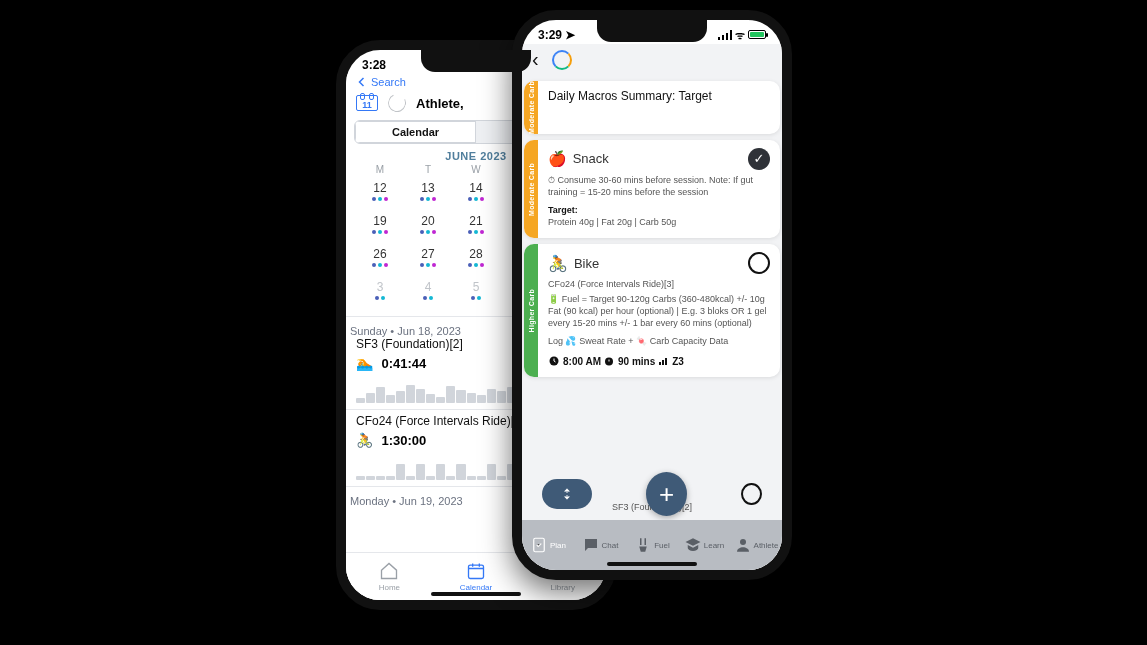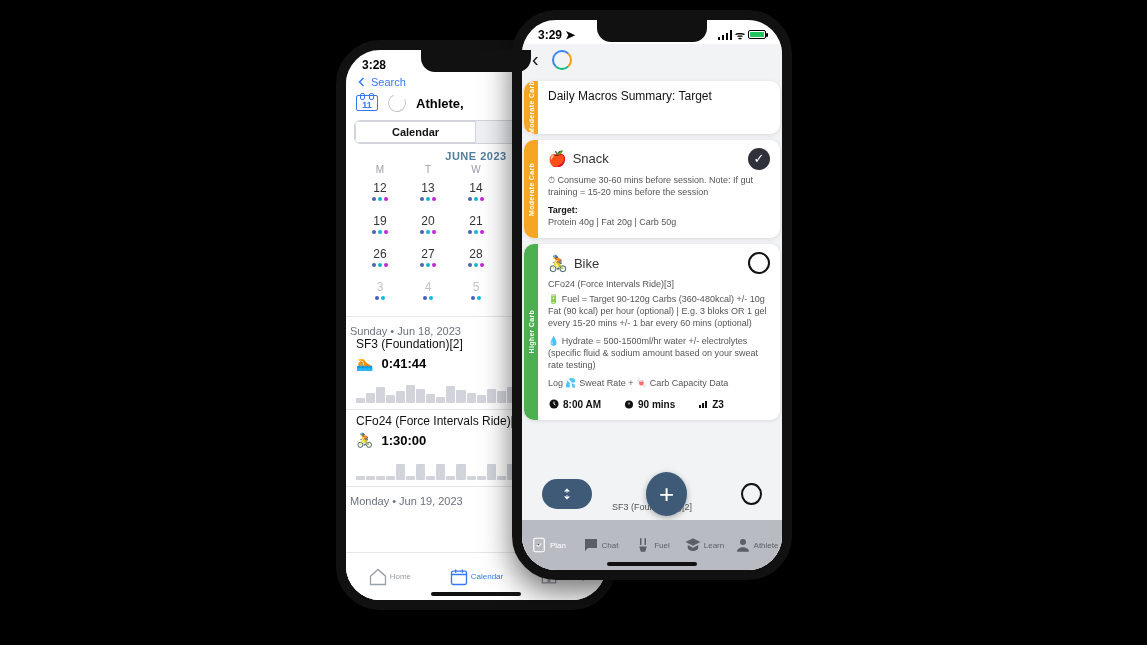--- a/index.html
+++ b/index.html
@@ -69,21 +69,21 @@
   .day-header{font-size:11px;color:#6b7280;padding:4px 4px 0;}
   .session-title{font-size:12px;color:#111;padding:0 10px;}
   .session-row{display:flex;align-items:center;gap:8px;padding:4px 10px;font-weight:700;}
   .session-row .time{font-size:13px;}
   .session-row .right{margin-left:auto;font-size:12px;}
   .swim-icon{color:#3b82f6;font-size:14px;}
   .bike-icon{color:#8b5cf6;font-size:14px;}
   .bars{height:26px; margin:2px 10px 6px; display:flex; gap:1px; align-items:flex-end;}
   .bars span{flex:1;background:#d1d5db;border-radius:1px;}
   .tabbar{position:absolute;bottom:0;left:0;right:0;height:48px;background:#fff;border-top:1px solid #e5e7eb;display:flex;}
-  .tabbar .tab{flex:1;display:flex;flex-direction:row;align-items:center;justify-content:center;font-size:8px;color:#9aa0a7;gap:2px;}
+  .tabbar .tab{flex:1;display:flex;flex-direction:column;align-items:center;justify-content:center;font-size:8px;color:#9aa0a7;gap:2px;}
   .tabbar .tab.active{color:#3478f6;}
   .tabbar svg{width:20px;height:20px;}
   .home-ind{position:absolute;bottom:4px;left:50%;transform:translateX(-50%);width:90px;height:4px;background:#111;border-radius:4px;z-index:60;}
 
   
   .hdr2{display:flex;align-items:center;padding:4px 10px;}
   .hdr2 .back-chev{font-size:20px;color:#111;width:20px;}
   .hdr2 .ttl{flex:1;text-align:center;font-weight:700;font-size:14px;}
   .ring-icon{width:20px;height:20px;border:2px solid #3b82f6;border-radius:50%;border-right-color:#f59e0b;border-bottom-color:#10b981;}
   .card{background:#fff;border-radius:10px;margin:6px 2px;box-shadow:0 1px 4px rgba(0,0,0,.1);position:relative;display:flex;}
@@ -94,21 +94,21 @@
   .macros-title{font-size:12px;font-weight:400;color:#111;margin-bottom:8px;}
   .macros-row{display:flex;justify-content:space-around;text-align:center;}
   .macro{display:flex;flex-direction:column;align-items:center;gap:2px;}
   .mcirc{width:36px;height:36px;border:2px solid #eceef1;border-radius:50%;display:flex;align-items:center;justify-content:center;font-size:10px;color:#333;}
   .mlab{font-size:9px;color:#8a8f96;}
   .item-head{display:flex;align-items:center;gap:6px;font-size:13px;font-weight:400;margin-bottom:4px;}
   .check-badge{margin-left:auto;width:22px;height:22px;border-radius:50%;background:#2f3238;display:flex;align-items:center;justify-content:center;color:#fff;font-size:13px;}
   .empty-badge{margin-left:auto;width:22px;height:22px;border-radius:50%;border:2px solid #111;}
   .small{font-size:9px;color:#555;line-height:1.35;}
   .small b{color:#111;}
-  .bike-meta{display:flex;gap:22px;align-items:center;margin-top:8px;font-size:10px;color:#111;font-weight:600;}
+  .bike-meta{display:flex;gap:2px;align-items:center;margin-top:8px;font-size:10px;color:#111;font-weight:600;}
   .bike-meta svg{width:12px;height:12px;vertical-align:-2px;margin-right:3px;}
   .fab-row{position:absolute;left:0;right:0;bottom:54px;display:flex;align-items:center;gap:54px;padding:0 20px;}
   .pill{background:#3f5a77;border-radius:20px;padding:8px 18px;color:#fff;display:flex;align-items:center;}
   .fab{width:44px;height:44px;border-radius:50%;background:#3f5a77;color:#fff;display:flex;align-items:center;justify-content:center;font-size:26px;font-weight:300;box-shadow:0 2px 6px rgba(0,0,0,.3);}
   .peek-empty{width:22px;height:22px;border-radius:50%;border:2px solid #111;}
   .peek-label{position:absolute;bottom:58px;left:90px;font-size:9px;color:#555;}
   .tabbar2{position:absolute;bottom:0;left:0;right:0;height:50px;background:#b8bcc2;display:flex;}
   .tabbar2 .tab{flex:1;display:flex;flex-direction:row;align-items:center;justify-content:center;font-size:8px;color:#5a5f66;gap:2px;}
   .tabbar2 .tab.active{color:#fff;}
   .tabbar2 svg{width:18px;height:18px;}
@@ -380,21 +380,20 @@
             <span>Higher Carb</span>
           </div>
         <div class="card-body">
           <div class="item-head">
             <span style="font-size:16px;">🚴</span>
             <span>Bike</span>
             <span class="empty-badge"></span>
           </div>
           <div class="small">CFo24 (Force Intervals Ride)[3]</div>
           <div class="small" style="margin-top:2px;">🔋 Fuel = Target 90-120g Carbs (360-480kcal) +/- 10g Fat (90 kcal) per hour (optional) | E.g. 3 bloks OR 1 gel every 15-20 mins +/- 1 bar every 60 mins (optional)</div>
-          <div class="small" style="margin-top:6px;">💧 Hydrate = 500-1500ml/hr water +/- electrolytes (specific fluid &amp; sodium amount based on your sweat rate testing)</div>
           <div class="small" style="margin-top:6px;">Log 💦 Sweat Rate + 🍬 Carb Capacity Data</div>
           <div class="bike-meta">
             <span><svg viewBox="0 0 24 24">
                   <circle cx="12" cy="12" r="9" fill="#111"></circle>
                   <path stroke="#fff" stroke-width="2" d="M12 7v5l3 2"></path>
                 </svg><span>8:00 AM</span></span>
             <span><svg viewBox="0 0 24 24">
                   <circle cx="12" cy="13" r="8" fill="#111"></circle>
                   <path stroke="#fff" stroke-width="2" d="M12 9v4M9 3h6"></path>
                 </svg><span>90 mins</span></span>

